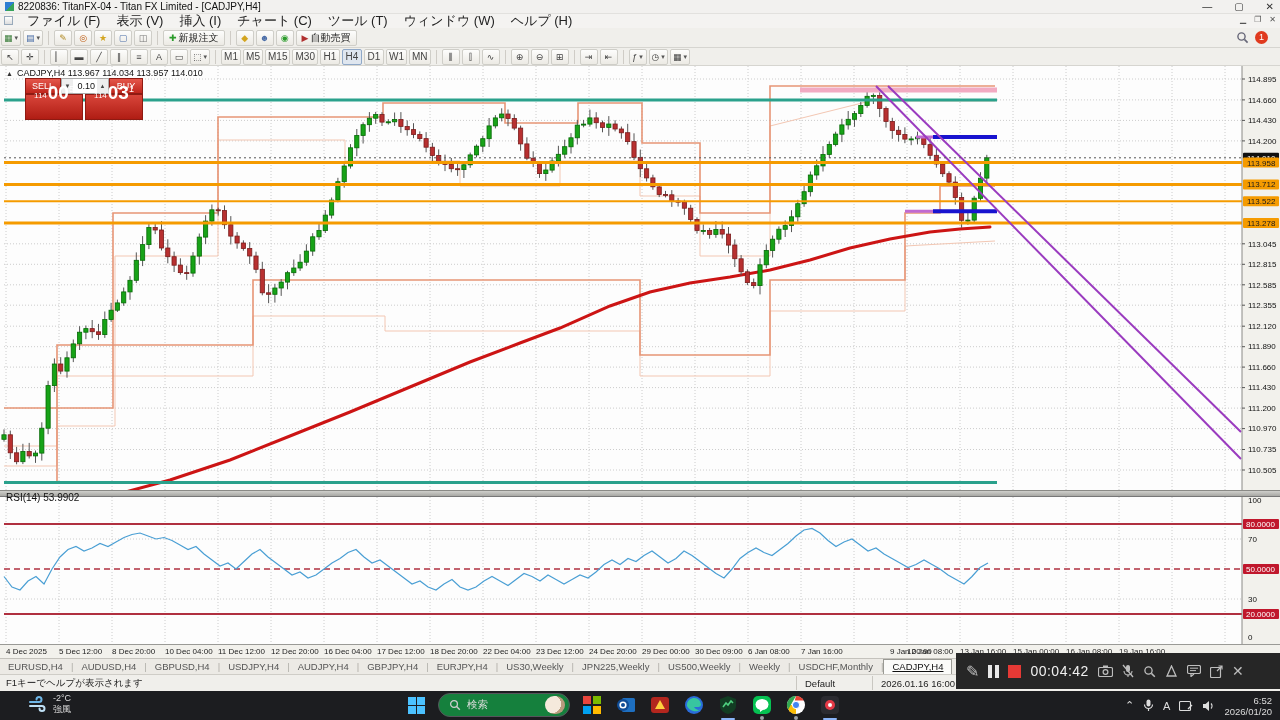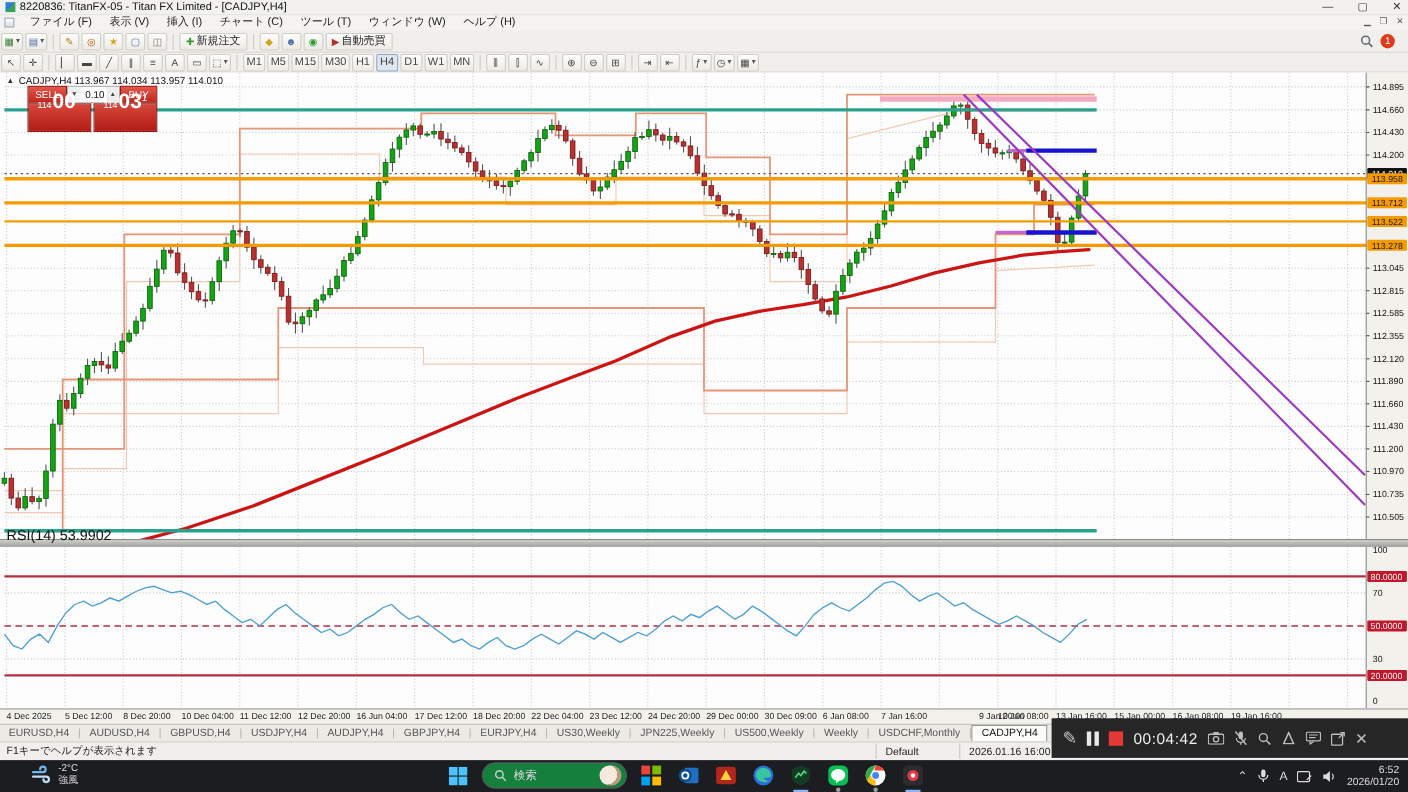--- a/index.html
+++ b/index.html
@@ -4,21 +4,21 @@
 <style>
   html,body{margin:0;padding:0;background:#000;}
   *{box-sizing:border-box;font-family:"Liberation Sans","DejaVu Sans",sans-serif;}
   #screen{position:relative;width:1280px;height:720px;overflow:hidden;background:#f1f0ec;}
 
   
   .titlebar{position:absolute;left:0;top:0;width:1280px;height:14px;background:#f2f1ef;border-bottom:1px solid #e2e1de;font-size:10px;line-height:14px;color:#111;display:flex;align-items:center;}
   .titlebar .appico{width:9px;height:9px;margin:0 4px 0 5px;background:linear-gradient(135deg,#2e7dd1 50%,#36a35a 50%);}
   .wincontrols{position:absolute;right:6px;top:0;display:flex;gap:22px;font-size:10px;color:#333;}
   .wincontrols span{cursor:default;}
-  .menubar{position:absolute;left:0;top:14px;width:1280px;height:14px;background:#f4f3f1;font-size:10px;line-height:14px;color:#222;display:flex;}
+  .menubar{position:absolute;left:0;top:14px;width:1280px;height:14px;background:#f4f3f1;font-size:13px;line-height:14px;color:#222;display:flex;}
   .menubar .mdico{width:9px;height:9px;margin:2px 6px 0 4px;background:linear-gradient(#fff,#ddd);border:1px solid #9ab;}
   .menubar .mi{padding:0 8px;}
   .mdictrl{position:absolute;right:4px;top:15px;display:flex;gap:8px;font-size:8px;color:#555;}
 
   
   .tb{position:absolute;left:0;width:1280px;background:#f0efeb;border-bottom:1px solid #d6d5d0;display:flex;align-items:center;}
   #tb1{top:28px;height:20px;}
   #tb2{top:48px;height:18px;}
   .tbtn{height:16px;min-width:18px;margin:0 1px;padding:0 2px;border:1px solid #cfcec8;background:linear-gradient(#fdfdfc,#eceae4);border-radius:2px;font-size:10px;line-height:14px;color:#444;display:flex;align-items:center;justify-content:center;gap:2px;}
   .tbtn.lbl{font-size:10px;color:#222;padding:0 5px;}
@@ -30,21 +30,21 @@
   .badge1{width:13px;height:13px;border-radius:50%;background:#e03a1e;color:#fff;font-size:9px;line-height:13px;text-align:center;}
 
   
   #chart{position:absolute;left:0;top:66px;width:1280px;height:626px;background:#fdfdfd;}
   #mainsvg{position:absolute;left:0;top:0;}
   #rsisvg{position:absolute;left:0;top:431px;}
   .panesep{position:absolute;left:0;top:424px;width:1280px;height:7px;background:linear-gradient(#cfcfcb,#a8a8a4);border-top:1px solid #8a8a86;border-bottom:1px solid #777;}
   svg text{font-family:"Liberation Sans","DejaVu Sans",sans-serif;}
   .symhdr{position:absolute;left:6px;top:2px;font-size:9px;color:#111;display:flex;gap:4px;align-items:center;}
   .symhdr .tri{font-size:7px;color:#333;}
-  .rsihdr{position:absolute;left:6px;top:413px;font-size:13px;color:#111;}
+  .rsihdr{position:absolute;left:6px;top:426px;font-size:10px;color:#111;}
   #dateaxis{position:absolute;left:0;top:578px;width:1280px;height:14px;background:#f2f1ec;border-top:1px solid #9a9a96;font-size:8px;color:#222;}
   #dateaxis span{position:absolute;top:2px;white-space:nowrap;}
 
   
   #oneclick{position:absolute;left:25px;top:12px;width:118px;height:42px;font-size:9px;}
   #oneclick .row1{display:flex;height:16px;}
   .ocbtn{background:linear-gradient(#e4574b,#c0261c);color:#fff;border:1px solid #8f1a12;text-align:center;line-height:14px;}
   #oc-sell{width:36px;}
   #oc-buy{width:34px;}
   .ocspin{display:flex;width:48px;border:1px solid #aaa;background:#fff;}
@@ -52,21 +52,21 @@
   .ocspin .vol{flex:1;text-align:right;padding-right:2px;line-height:14px;color:#111;}
   #oneclick .row2{display:flex;height:26px;margin-top:0;}
   .ocprice{flex:1;background:linear-gradient(#d8453a,#b01d14);color:#fff;border:1px solid #8f1a12;display:flex;align-items:flex-end;justify-content:center;padding-bottom:17px;}
   .ocprice .sm{font-size:8px;margin-right:1px;margin-bottom:2px;}
   .ocprice .big{font-size:19px;font-weight:bold;line-height:19px;}
   .ocprice .sup{font-size:9px;margin-bottom:8px;}
 
   
   #tabbar{position:absolute;left:0;top:658px;width:1280px;height:16px;background:#eceae5;border-top:1px solid #c4c2bc;font-size:9.5px;color:#555;display:flex;align-items:flex-end;}
   .tab{padding:1px 8px 2px;white-space:nowrap;}
-  .tab.active{background:#fbfbf9;border:1px solid #9a9a94;border-bottom:none;color:#111;}
+  .tab.active{background:#fbfbf9;border:1px solid #9a9a94;border-bottom:none;color:#111;text-decoration:underline;}
   .tabsep{color:#b0aea8;padding-bottom:2px;}
   #statusbar{position:absolute;left:0;top:674px;width:1280px;height:17px;background:#f0efeb;border-top:1px solid #cfcdc7;font-size:9.5px;color:#222;line-height:16px;}
   #statusbar .help{position:absolute;left:6px;}
   .stbox{position:absolute;top:1px;height:14px;border-left:1px solid #c9c7c1;padding:0 8px;}
 
   
   #taskbar{position:absolute;left:0;top:691px;width:1280px;height:29px;background:#1c1d20;color:#e8e8e8;}
   #weather{position:absolute;left:28px;top:2px;display:flex;gap:5px;align-items:center;font-size:9px;line-height:11px;color:#ddd;}
   .wicon{width:20px;height:20px;}
   #centerapps{position:absolute;left:404px;top:2px;display:flex;align-items:center;gap:10px;}
@@ -87,21 +87,21 @@
   #recbar .time{font-size:14px;color:#f0f0f0;letter-spacing:.5px;}
   #recbar svg{display:block;}
   .ric{opacity:.85;}
 </style>
 </head>
 <body>
 <div id="screen">
 
 <div class="titlebar">
   <span class="appico"></span>
-  <span>8220836: TitanFX-05 - Titan FX Limited - [CADJPY,H4]</span>
+  <span>8220836: TitanFX-04 - Titan FX Limited - [CADJPY,H4]</span>
   <span class="wincontrols">
     <span>—</span>
     <span>▢</span>
     <span>✕</span>
   </span>
 </div>
 
 <div class="menubar">
   <span class="mdico"></span>
   <span id="menuitems"><span class="mi">ファイル (F)</span><span class="mi">表示 (V)</span><span class="mi">挿入 (I)</span><span class="mi">チャート (C)</span><span class="mi">ツール (T)</span><span class="mi">ウィンドウ (W)</span><span class="mi">ヘルプ (H)</span></span>
@@ -748,21 +748,21 @@
         <text x="1246" y="120" font-size="8" fill="#fff">20.0000</text>
       </svg>
   <div class="rsihdr">RSI(14) 53.9902</div>
   <div id="dateaxis">
         <span style="left: 6px;">4 Dec 2025</span>
         <span style="left: 59px;">5 Dec 12:00</span>
         <span style="left: 112px;">8 Dec 20:00</span>
         <span style="left: 165px;">10 Dec 04:00</span>
         <span style="left: 218px;">11 Dec 12:00</span>
         <span style="left: 271px;">12 Dec 20:00</span>
-        <span style="left: 324px;">16 Jun 04:00</span>
+        <span style="left: 324px;">16 Dec 04:00</span>
         <span style="left: 377px;">17 Dec 12:00</span>
         <span style="left: 430px;">18 Dec 20:00</span>
         <span style="left: 483px;">22 Dec 04:00</span>
         <span style="left: 536px;">23 Dec 12:00</span>
         <span style="left: 589px;">24 Dec 20:00</span>
         <span style="left: 642px;">29 Dec 00:00</span>
         <span style="left: 695px;">30 Dec 09:00</span>
         <span style="left: 748px;">6 Jan 08:00</span>
         <span style="left: 801px;">7 Jan 16:00</span>
         <span style="left: 854px; padding-left: 36px;">9 Jan 00:00</span>

